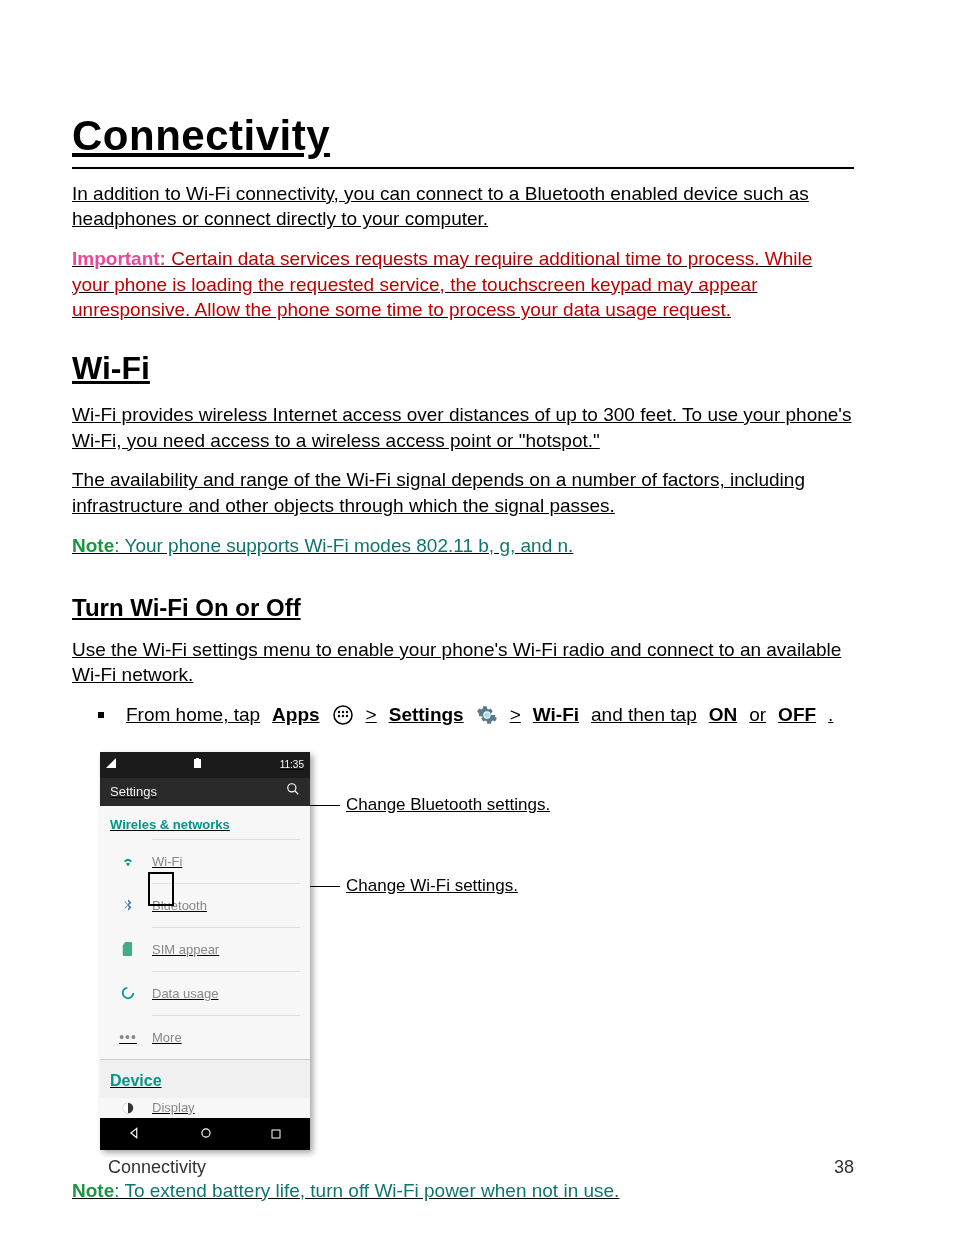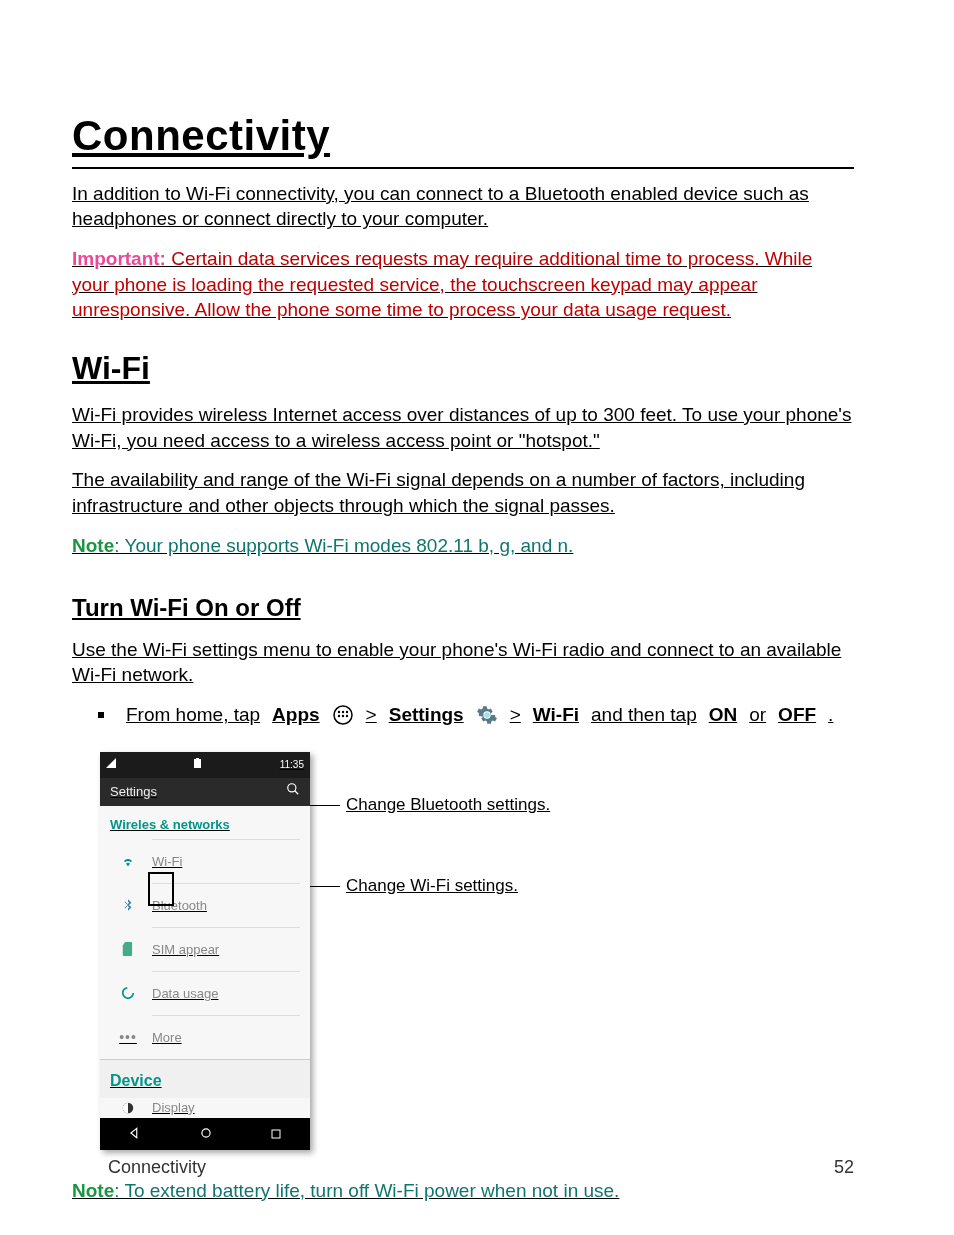--- a/index.html
+++ b/index.html
@@ -347,16 +347,16 @@
       </div>
     </div>
   </div>
 
   <p data-name="wifi-note2" style="margin-top:28px;">
     <span class="note-label" data-name="note2-label">Note</span><span class="note-text" data-name="note2-text">: To extend battery life, turn off  Wi-Fi power when not in use.</span>
   </p>
 
   <div class="footer" data-name="page-footer">
     <span data-name="footer-left">Connectivity</span>
-    <span data-name="footer-page-number">52</span>
+    <span data-name="footer-page-number">38</span>
   </div>
 
 </div>
 
 </body></html>

